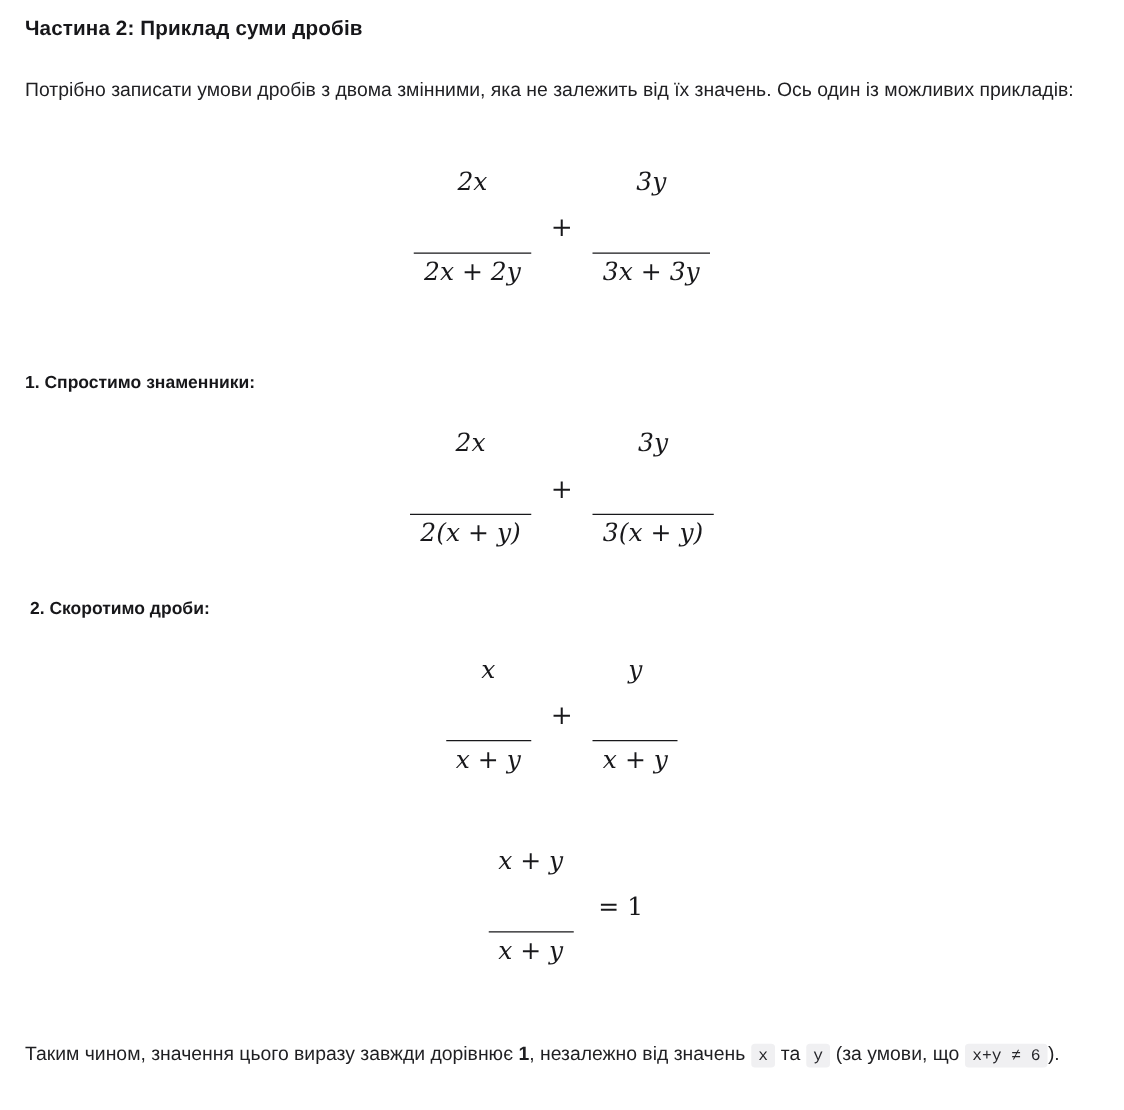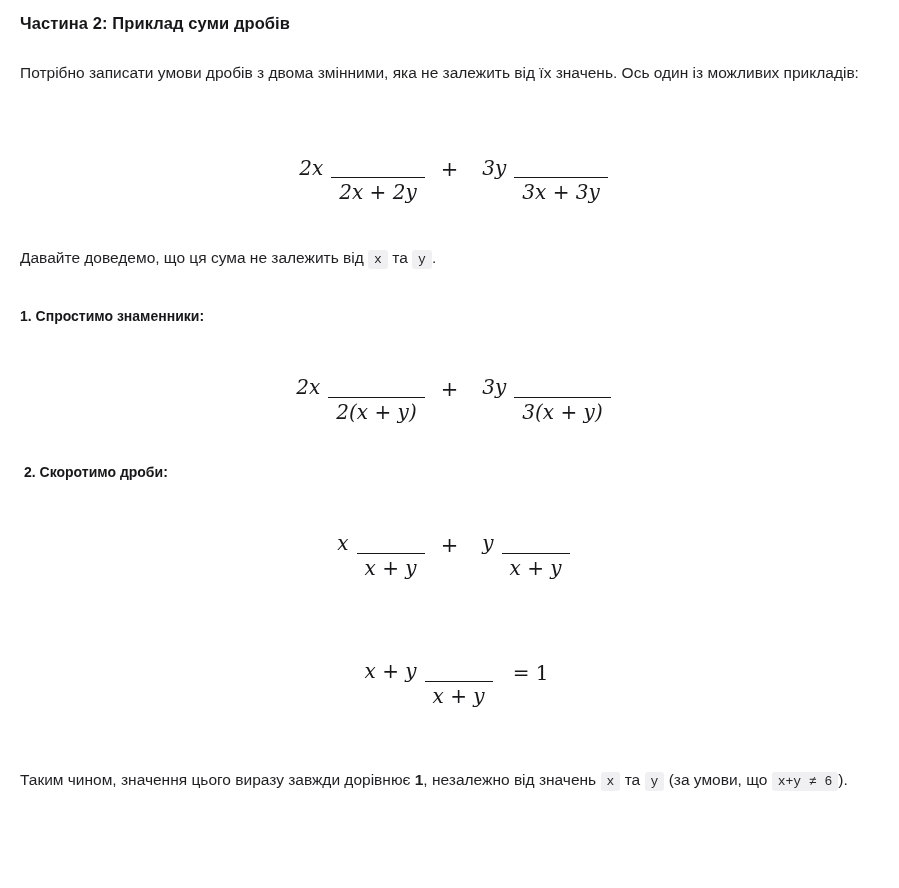--- a/index.html
+++ b/index.html
@@ -58,21 +58,21 @@
     font-style: italic;
     color: #18181b;
   }
   .mrow {
     display: flex;
     align-items: center;
     gap: 0;
   }
   .frac {
     display: inline-flex;
-    flex-direction: row;
+    flex-direction: column;
     align-items: center;
     justify-content: center;
     margin: 0 6px;
     line-height: 1.15;
   }
   .frac .num {
     padding: 0 8px 2px 8px;
     font-size: 20px;
   }
   .frac .den {
@@ -119,26 +119,20 @@
       <span class="op">+</span>
       <span class="frac">
         <span class="num">3y</span>
         <span class="den">3x + 3y</span>
       </span>
     </div>
   </div>
 
   <div class="spacer-lg"></div>
 
-  <p class="para">
-    <span>Давайте доведемо, що ця сума не залежить від</span>
-    <code class="inline">x</code>
-    <span>та</span>
-    <code class="inline">y</code><span>.</span>
-  </p>
 
   <div class="spacer-md"></div>
 
   <h3 class="step-title">1. Спростимо знаменники:</h3>
 
   <div class="m-space-1"></div>
 
   <div class="math-block">
     <div class="mrow">
       <span class="frac">

